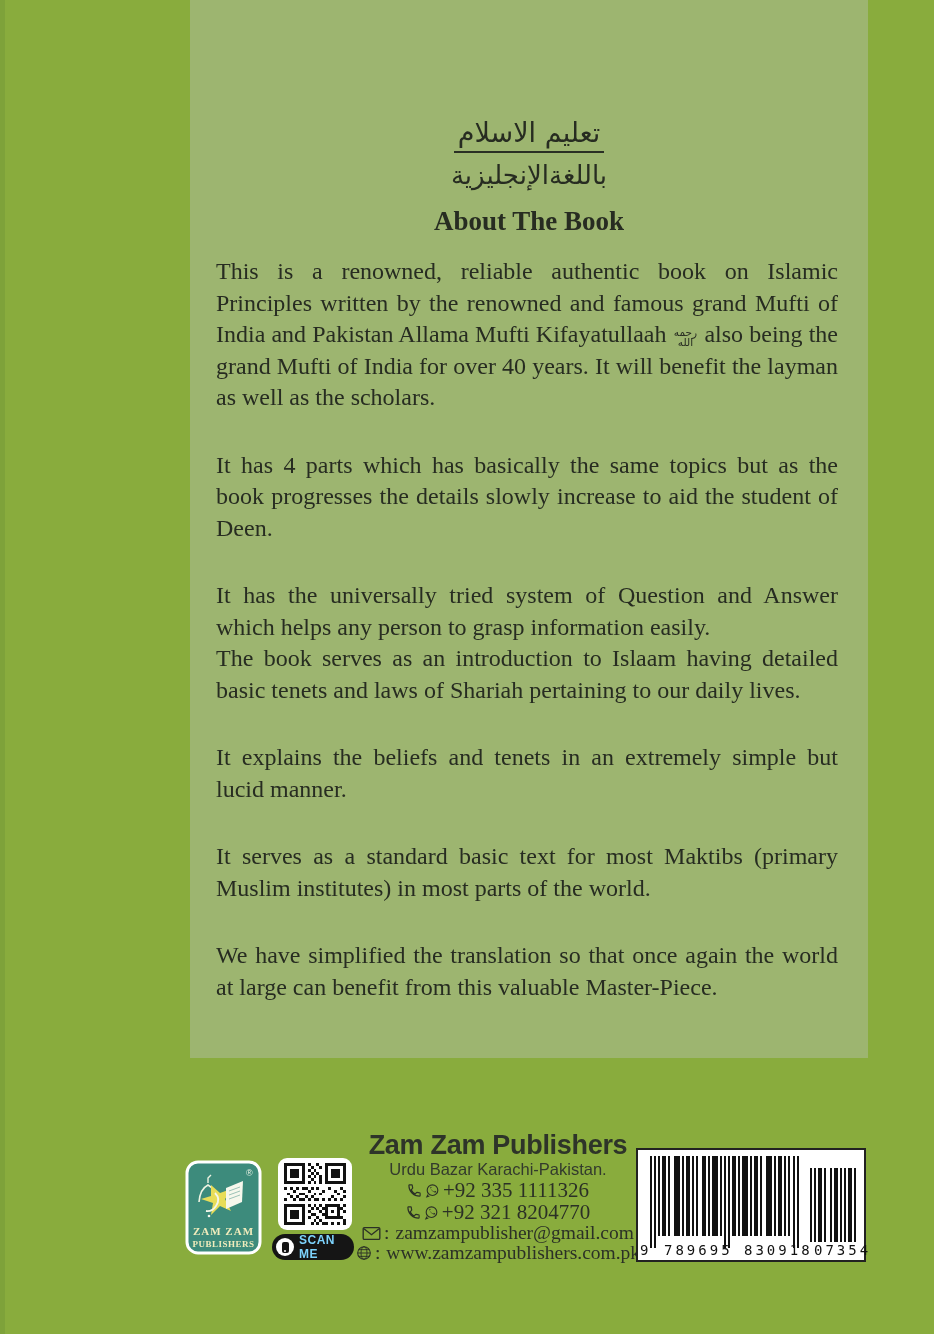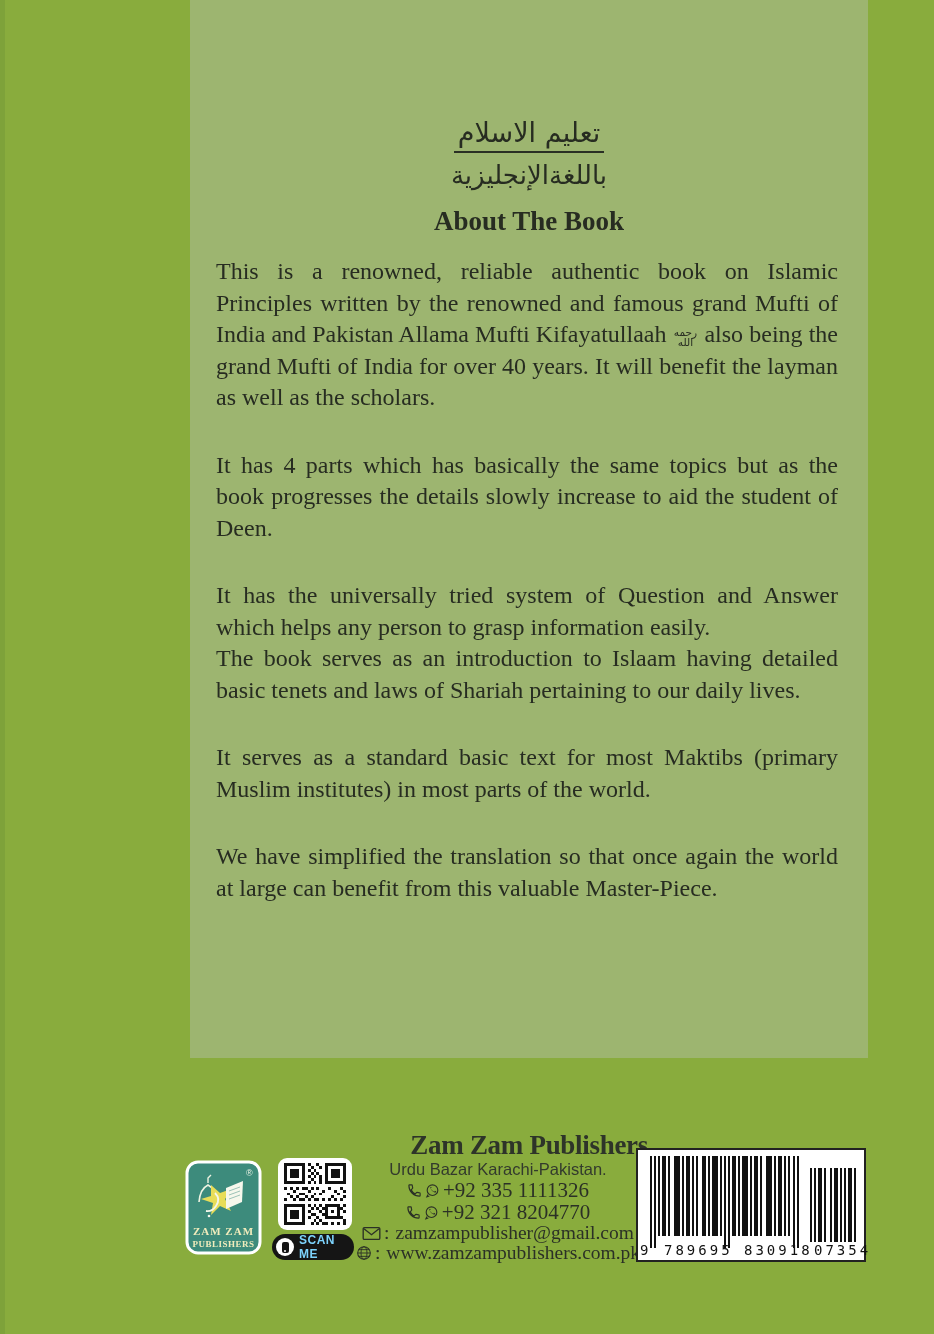--- a/index.html
+++ b/index.html
@@ -54,22 +54,22 @@
     margin-left:4px;display:flex;align-items:center;justify-content:center;flex:0 0 auto;
   }
   .scan-pill .phone-shape{width:7px;height:11px;background:#151515;border-radius:2px;position:relative;}
   .scan-pill .phone-shape::after{content:"";position:absolute;left:2.5px;bottom:1px;width:2px;height:1.5px;background:#fff;border-radius:1px;}
   .scan-label{color:#7dd3fc;font-size:12px;font-weight:bold;margin-left:5px;letter-spacing:.5px;}
 
   .pub-block{
     position:absolute;left:348px;top:1130px;width:300px;text-align:center;color:#2b3026;
   }
   .pub-name{
-    font-family:Liberation Serif, serif;font-weight:bold;font-size:27px;line-height:30px;
-    color:#2e3429;letter-spacing:-0.3px;white-space:nowrap;text-align:right;
+    font-family:Liberation Sans, sans-serif;font-weight:bold;font-size:27px;line-height:30px;
+    color:#2e3429;letter-spacing:-0.3px;white-space:nowrap;
   }
   .pub-address{font-family:"Liberation Sans",sans-serif;font-size:16.5px;line-height:19px;color:#333a2d;}
   .crow{display:flex;align-items:center;justify-content:center;}
   .crow.phone-row{font-size:21px;line-height:22px;}
   .crow.mail-row,.crow.web-row{font-size:19.5px;line-height:20px;}
   .cicon{display:flex;align-items:center;margin-right:3px;flex:0 0 auto;}
   .cicon svg{display:block;}
   .csep{margin-right:6px;}
 
   .barcode{
@@ -98,20 +98,21 @@
       <div class="arabic-title-wrap">
         <span class="arabic-title">تعليم الاسلام</span>
       </div>
       <div class="arabic-subtitle">باللغةالإنجليزية</div>
       <div class="about-title">About The Book</div>
 
       <p class="para first"><span>This is a renowned, reliable authentic book on Islamic Principles written by the renowned and famous grand Mufti of India and Pakistan Allama Mufti Kifayatullaah</span><span class="honorific">رحمه الله</span><span>also being the grand Mufti of India for over 40 years. It will benefit the layman as well as the scholars.</span></p>
       <p class="para">It has 4 parts which has basically the same topics but as the book progresses the details slowly increase to aid the student of Deen.</p>
       <p class="para">It has the universally tried system of Question and Answer which helps any person to grasp information easily.
 The book serves as an introduction to Islaam having detailed basic tenets and laws of Shariah pertaining to our daily lives.</p>
+      <p class="para">It explains the beliefs and tenets in an extremely simple but lucid manner.</p>
       <p class="para">It serves as a standard basic text for most Maktibs (primary Muslim institutes) in most parts of the world.</p>
       <p class="para">We have simplified the translation so that once again the world at large can benefit from this valuable Master-Piece.</p>
     </div>
   </div>
 
   <div class="pub-logo">
     <svg viewBox="0 0 77 95" width="77" height="95">
       <rect x="2" y="2" width="73" height="91" rx="11" fill="#3d8b7c" stroke="#ffffff" stroke-width="3"></rect>
       <text x="61" y="16" font-size="9" fill="#e9f2e4" font-family="Liberation Sans, sans-serif">®</text>
       <path d="M14 42 q1-13 9-17 q8 4 9 17" fill="none" stroke="#eef3e2" stroke-width="1.6"></path>

